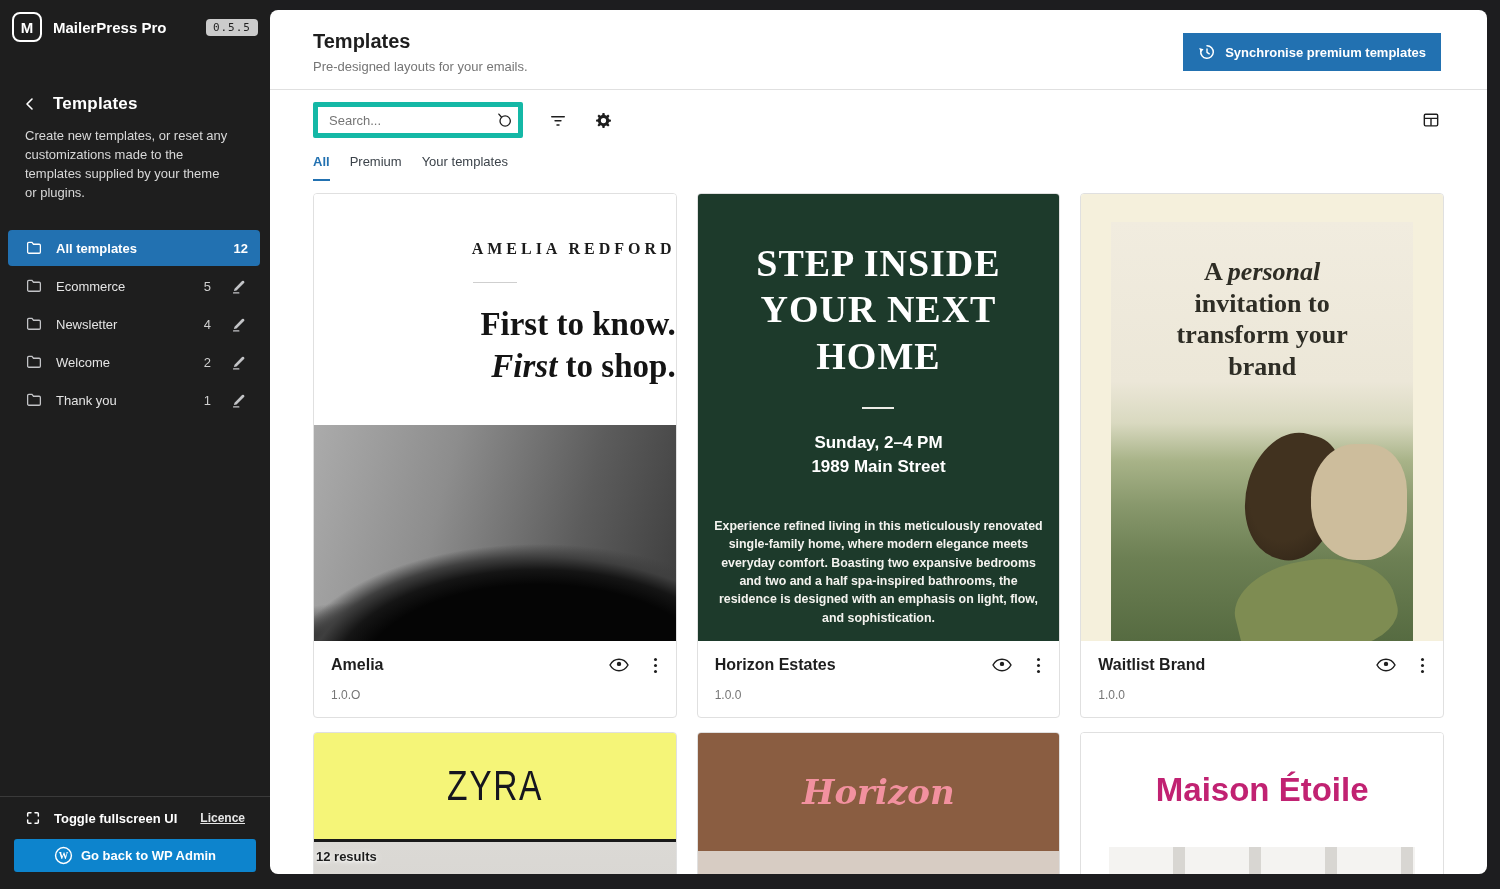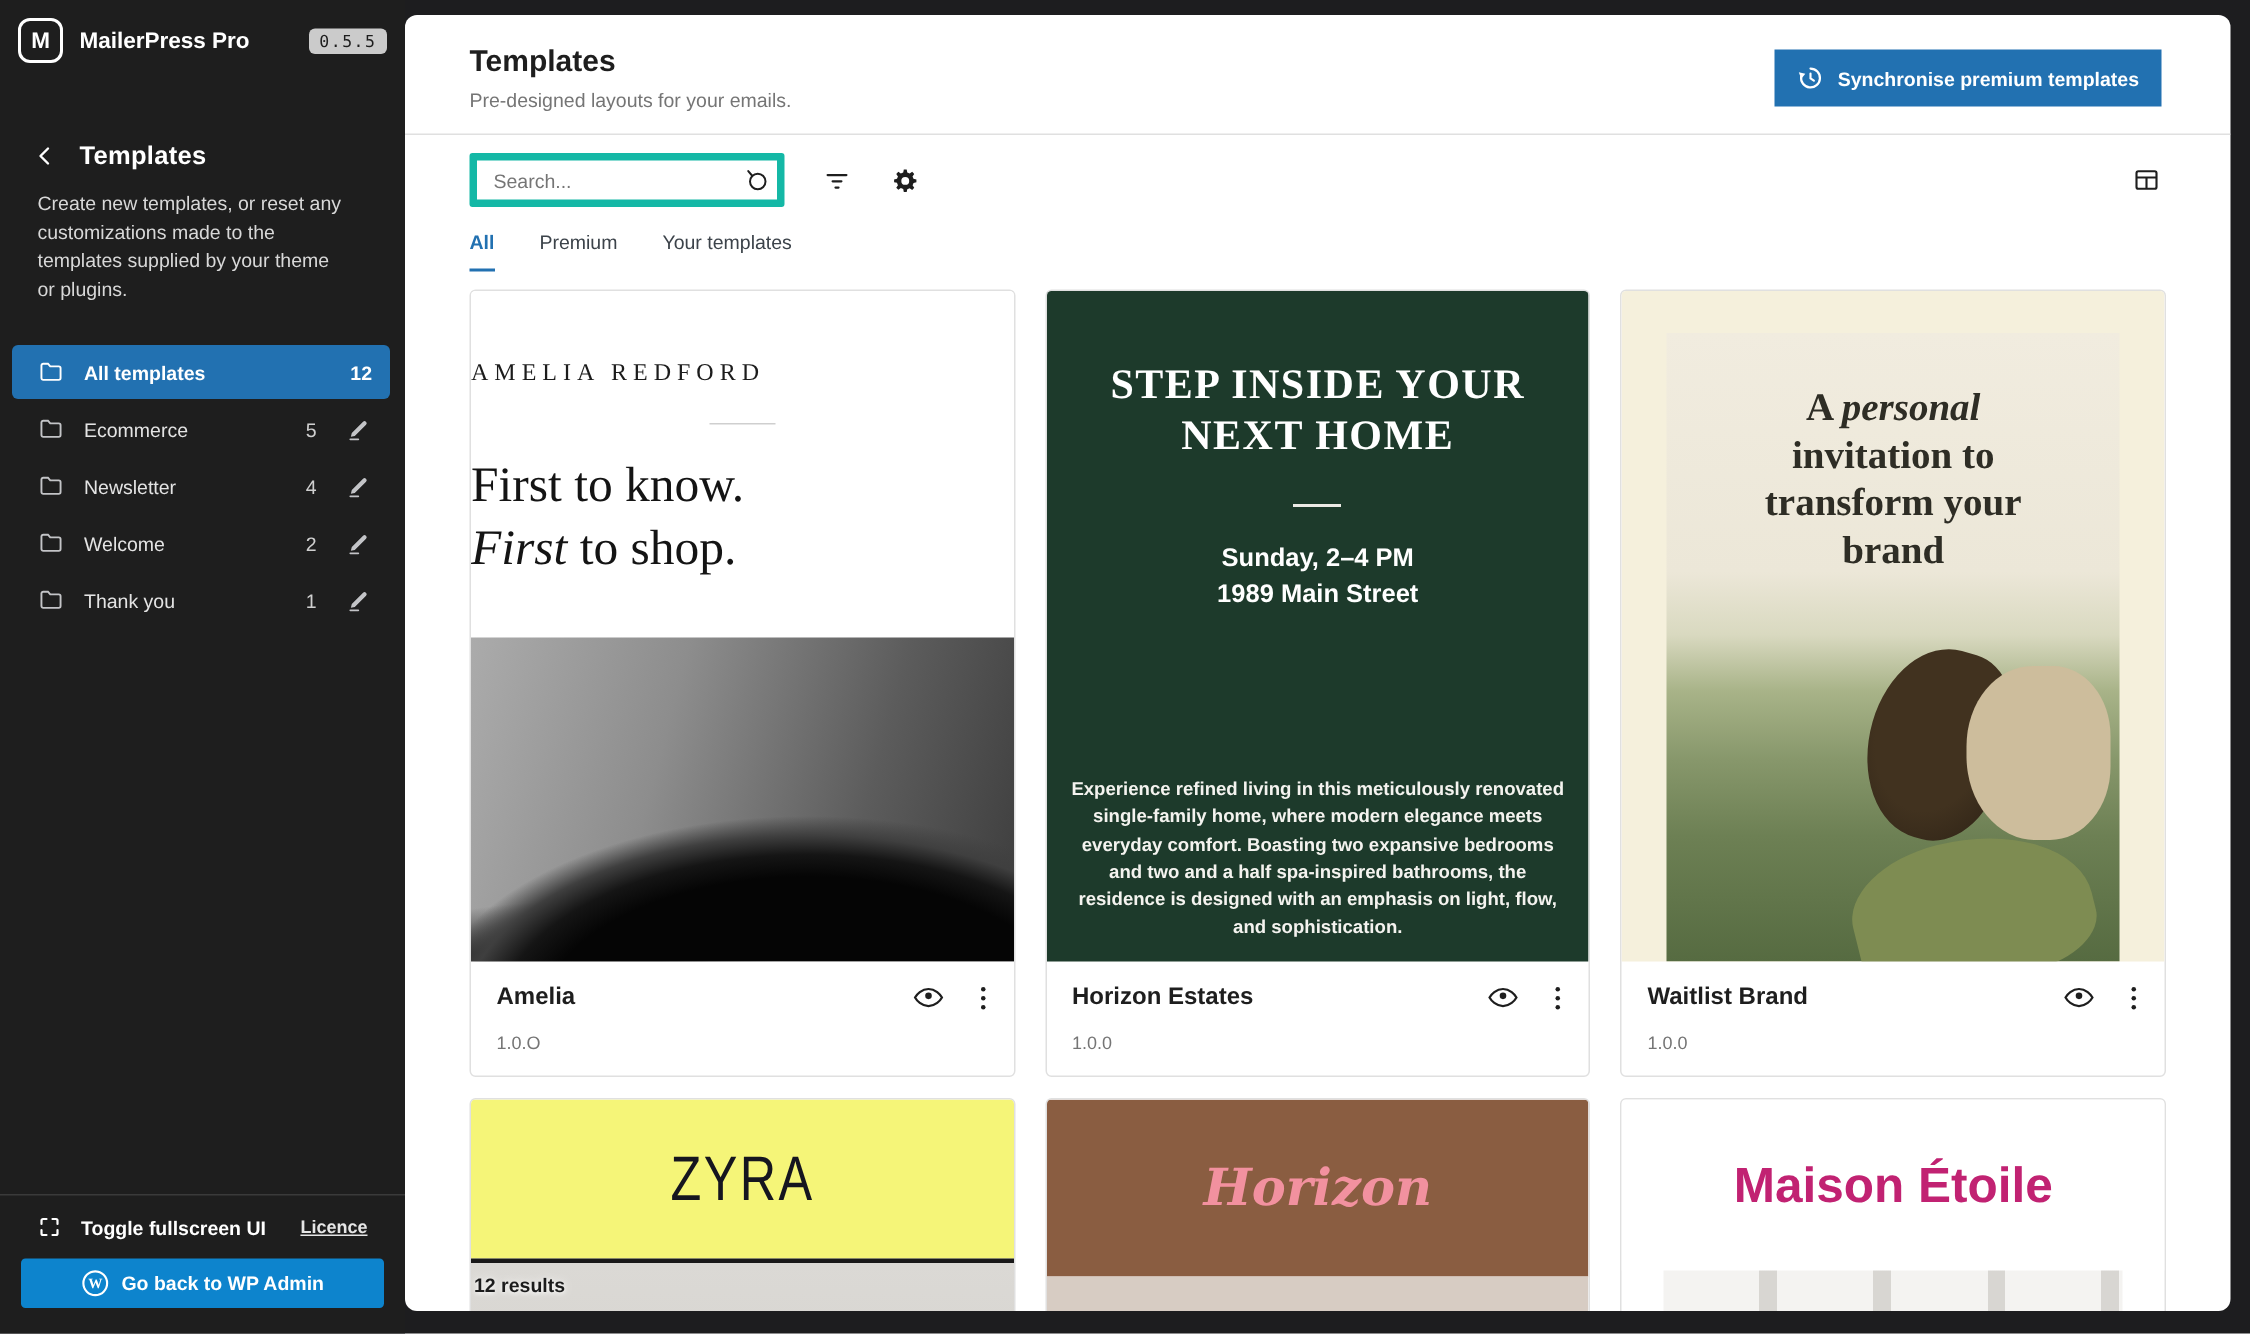--- a/index.html
+++ b/index.html
@@ -68,55 +68,55 @@
   .toolbar { display:flex; align-items:center; gap:25px; padding:12px 46px 0 43px; }
   .search-wrap { position:relative; width:210px; }
   .search-wrap input {
     width:100%; height:36px; border:5px solid #14b8a6; border-radius:2px;
     font-size:13px; padding:0 36px 0 11px; font-family:inherit; color:#1e1e1e;
   }
   .search-wrap input::placeholder { color:#757575; }
   .search-icon { position:absolute; right:8px; top:8px; color:#1e1e1e; pointer-events:none; }
   .icon-btn { background:none; border:none; padding:0; color:#1e1e1e; cursor:pointer; display:grid; place-items:center; }
   .grid-btn { margin-left:auto; }
-  .tabs { display:flex; gap:30px; padding:16px 43px 0; }
+  .tabs { display:flex; gap:20px; padding:16px 43px 0; }
   .tab { font-size:13px; color:#3c434a; padding-bottom:10px; cursor:pointer; }
   .tab.active { color:#2271b1; font-weight:700; border-bottom:2.5px solid #2271b1; }
 
   
   .cards { display:grid; grid-template-columns:repeat(3,1fr); gap:14px 20px; padding:12px 43px 0; }
   .card { border:1px solid #e0e0e0; border-radius:4px; background:#fff; overflow:hidden; cursor:pointer; }
   .preview { height:447px; position:relative; overflow:hidden; }
   .cardfoot { padding:13px 17px 15px; }
   .title-row { display:flex; align-items:center; }
   .card-title { flex:1; font-size:16px; font-weight:700; }
   .eye-btn { color:#1e1e1e; cursor:pointer; }
   .kebab { margin-left:22px; display:flex; flex-direction:column; gap:3px; cursor:pointer; padding:2px; }
   .kebab i { width:3px; height:3px; border-radius:50%; background:#1e1e1e; }
   .card-version { margin-top:12px; font-size:12px; color:#757575; }
 
   
-  .p-amelia { background:#fff; text-align:left; font-family:"Liberation Serif","DejaVu Serif",serif; }
+  .p-amelia { background:#fff; text-align:right; font-family:"Liberation Serif","DejaVu Serif",serif;font-weight:bold; }
   .am-brand { padding-top:46px; font-size:16px; letter-spacing:4px; color:#1c1c1c; }
   .am-div { width:44px; border-top:1px solid #cfcfcf; margin:24px auto 20px; }
   .am-head { font-size:33px; color:#141414; line-height:1.28; }
   .am-photo {
     position:absolute; left:0; right:0; bottom:0; height:216px;
     background:
       radial-gradient(ellipse 95% 85% at 62% 118%, #050505 52%, #151515 60%, #3f3f3f 67%, rgba(0,0,0,0) 74%),
       radial-gradient(ellipse 70% 60% at 15% 125%, #2b2b2b 50%, rgba(0,0,0,0) 72%),
       linear-gradient(105deg, #ababab 0%, #8d8d8d 35%, #5c5c5c 70%, #3c3c3c 100%);
   }
 
   
   .p-horizon {
     background:#1d3a2b; color:#fff; display:flex; flex-direction:column; align-items:center;
     text-align:center; padding:46px 14px 14px;
   }
-  .hz-head { font-family:"Liberation Serif","DejaVu Serif",serif; font-size:28px; font-weight:600; letter-spacing:1px; line-height:1.22; max-width:300px; }
+  .hz-head { font-family:"Liberation Serif","DejaVu Serif",serif; font-size:38px; font-weight:600; letter-spacing:1px; line-height:1.22; max-width:300px; }
   .hz-div { width:32px; border-top:2px solid #ecebe6; margin:28px auto 22px; }
   .hz-event { font-size:17px; font-weight:700; line-height:1.4; }
   .hz-body { margin-top:auto; font-size:12.4px; font-weight:600; line-height:1.48; max-width:330px; color:#f4f3ef; }
 
   
   .p-waitlist { background:#f5f0dc; padding:28px 30px 0; }
   .wl-photo {
     height:100%; position:relative; overflow:hidden;
     background:linear-gradient(180deg,#f1ecdf 0%,#ece7d8 38%,#d9d9c0 48%,#a8b388 57%,#87976b 68%,#6d8054 80%,#566b41 100%);
   }

